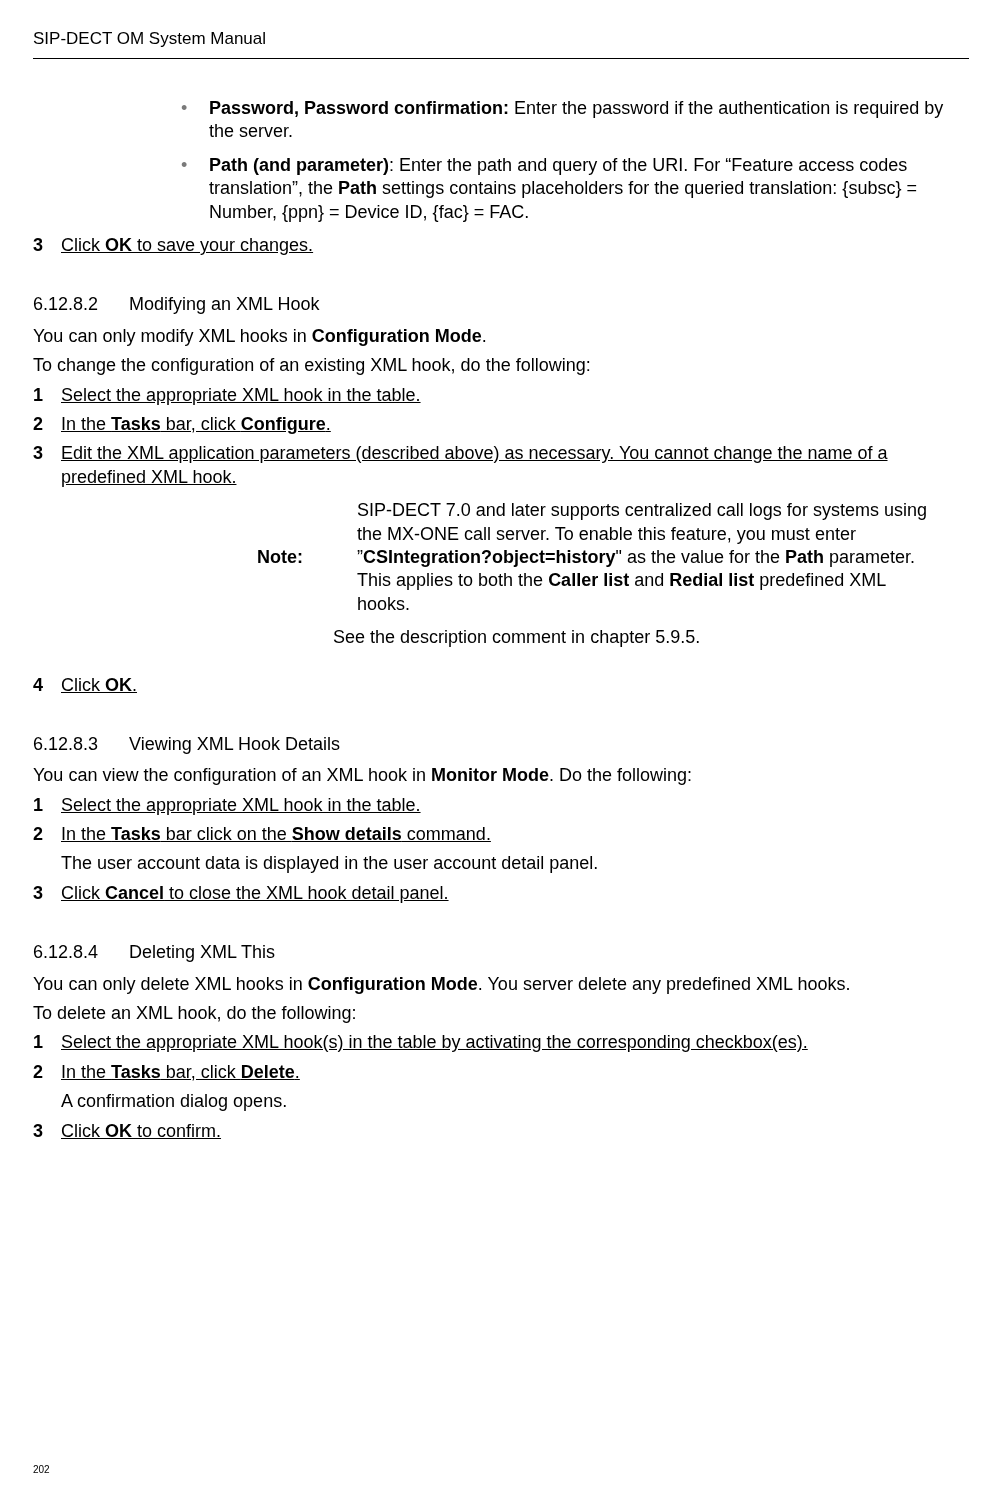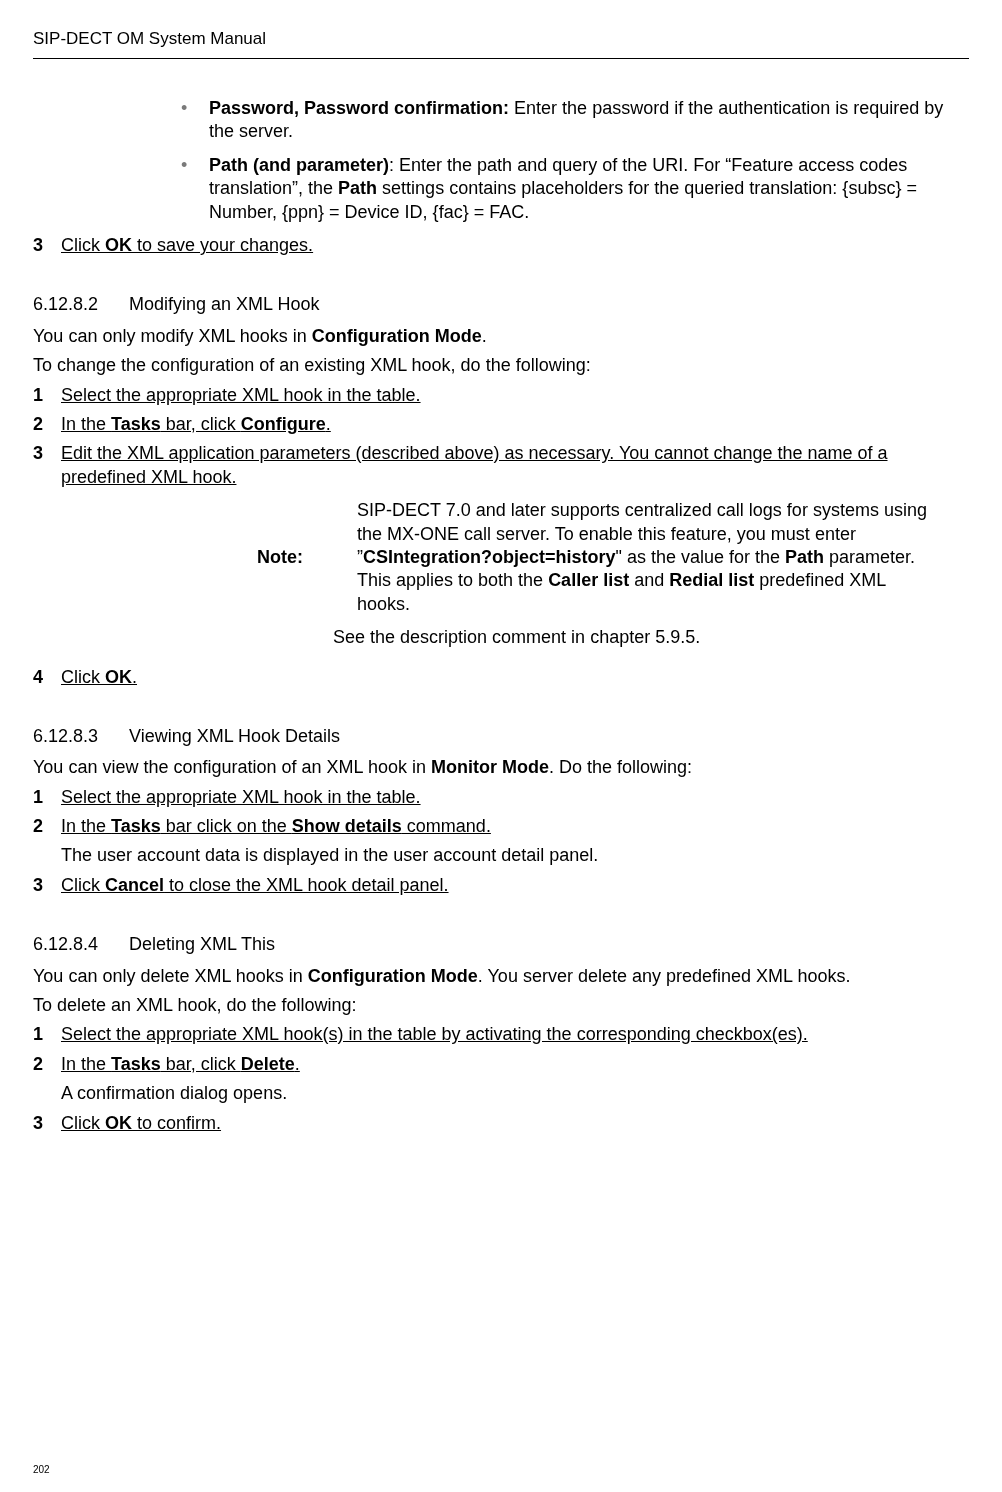--- a/index.html
+++ b/index.html
@@ -79,21 +79,21 @@
       font-weight: bold;
       white-space: nowrap;
     }
     .note-body {
       flex: 1;
       margin-left: 30px;
     }
     .note-body-second {
       margin-left: 300px;
       margin-right: 30px;
-      margin-bottom: 16px;
+      margin-bottom: 24px;
     }
     .page-number {
       position: absolute;
       bottom: 16px;
       left: 33px;
       font-size: 10px;
     }
     b { font-weight: bold; }
     .section-num { display:inline-block; min-width: 96px; }
   </style>

